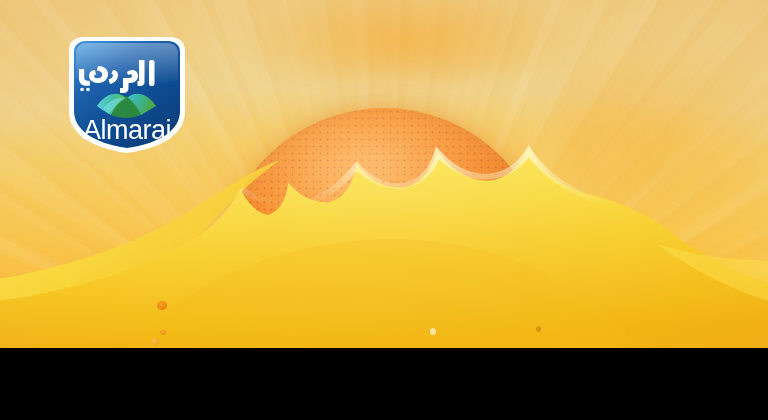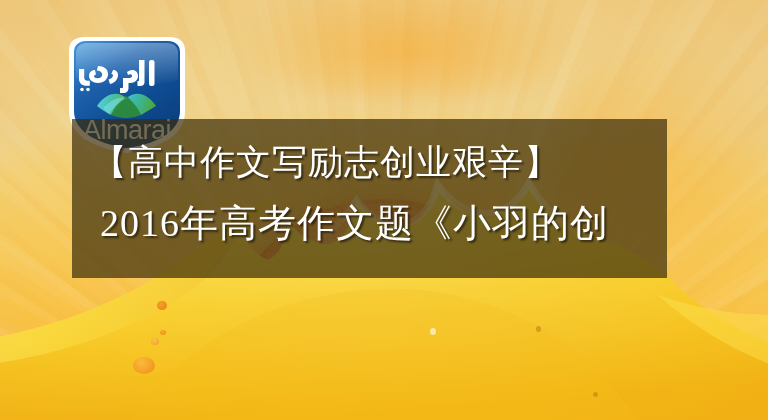--- a/index.html
+++ b/index.html
@@ -3,21 +3,21 @@
 <meta charset="utf-8">
 <style>
   html, body {
     margin: 0;
     padding: 0;
     background: #000;
   }
   #stage {
     position: relative;
     width: 768px;
-    height: 420px;
+    height: 348px;
     overflow: hidden;
     font-family: "Liberation Sans", sans-serif;
     background: #0369a1;
     text-decoration: underline;
   }
 
   
   .bg-layer { position: absolute; inset: 0; }
 
   .bg-base {
@@ -297,18 +297,14 @@
 
       <path d="M 44,70 C 52,58 64,54 73,62 C 68,66 62,72 58,79 C 52,76 48,73 44,70 Z" fill="url(#leafGrad2)"></path>
       <path d="M 74,62 C 83,54 95,58 103,70 C 98,73 93,76 88,79 C 84,72 79,66 74,62 Z" fill="url(#leafGrad)"></path>
       <path d="M 58,79 C 62,70 67,64 73,60 C 79,64 84,70 88,79 C 78,83 68,83 58,79 Z" fill="#2F8F3A" opacity="0.9"></path>
       <path d="M 50,72 C 58,64 66,60 73,62 C 66,66 60,72 56,78 Z" fill="#7FE2EE" opacity="0.55"></path>
 
       <text x="74" y="103" text-anchor="middle" font-family="Liberation Sans, sans-serif" font-size="27" font-weight="400" fill="#FFFFFF" letter-spacing="-0.5">Almarai</text>
     </svg>
   </div>
 
-  <div class="caption-overlay">
-    <div class="caption-line caption-line-1">【高中作文写励志创业艰辛】</div>
-    <div class="caption-line caption-line-2">2016年高考作文题《小羽的创</div>
-  </div>
 
 </div>
 
 </body></html>

